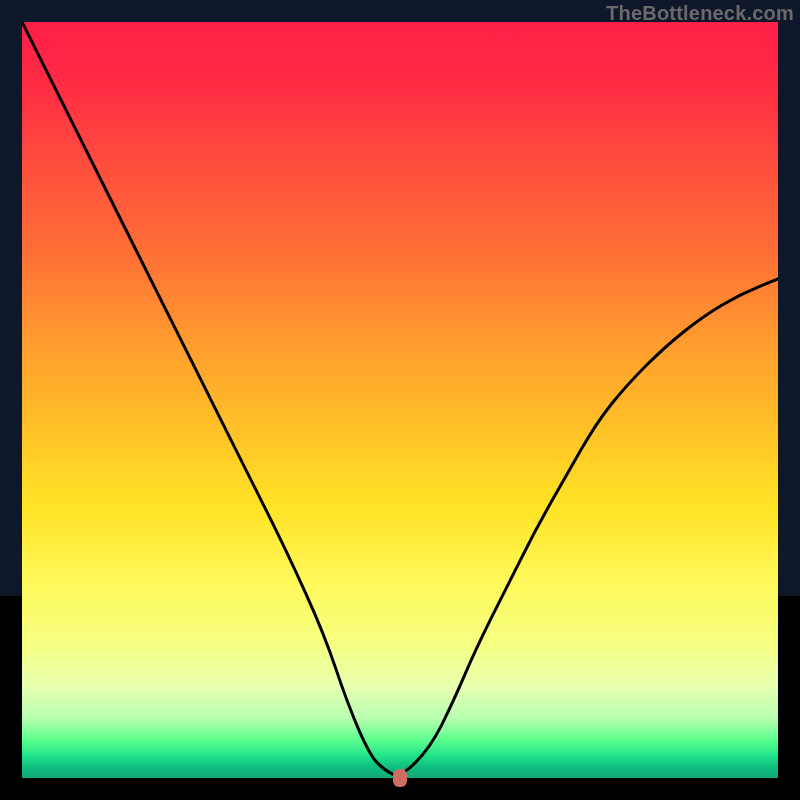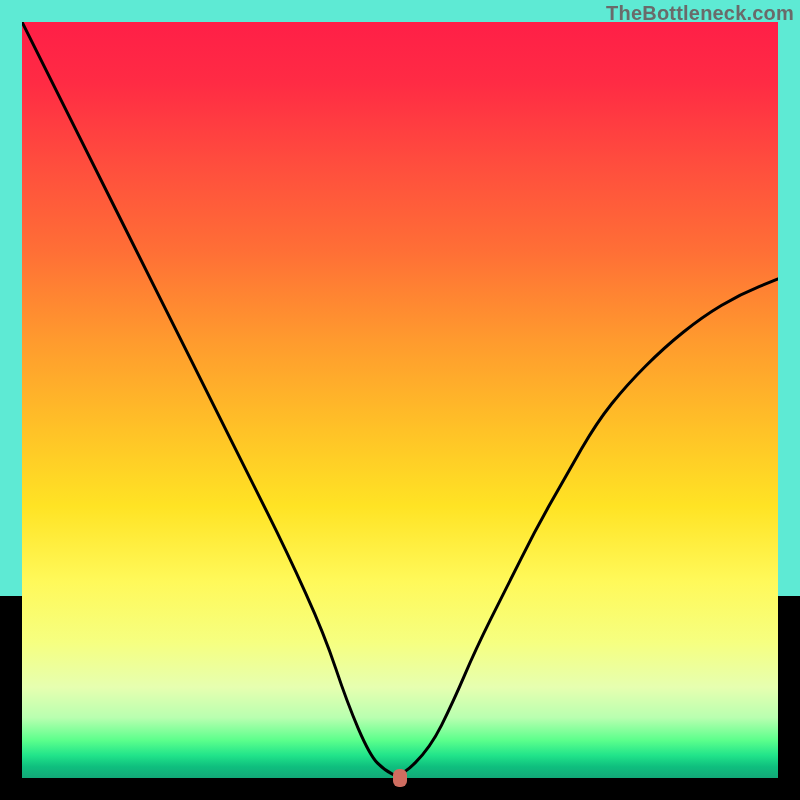--- a/index.html
+++ b/index.html
@@ -8,21 +8,21 @@
     width: 800px;
     height: 800px;
     background: #000;
     font-family: Arial, Helvetica, sans-serif;
     overflow: hidden;
   }
   .frame {
     position: relative;
     width: 800px;
     height: 596px;
-    background: #5eead4;
+    background: #0f172a;
   }
   .plot {
     position: absolute;
     left: 22px;
     top: 22px;
     width: 756px;
     height: 756px;
     
     background: linear-gradient(to bottom,
       #ff1f47 0%,

